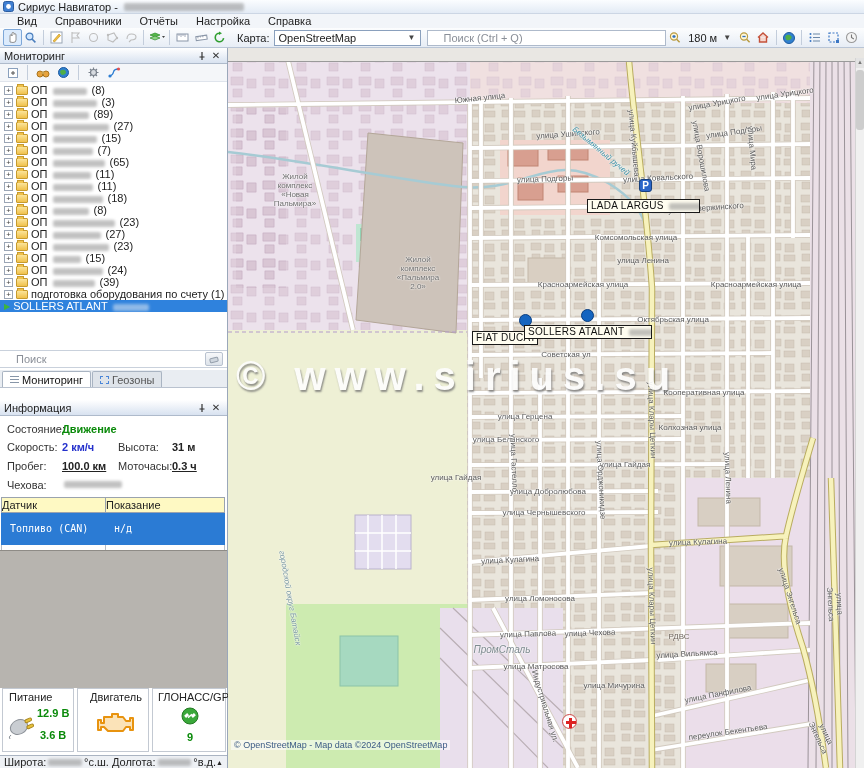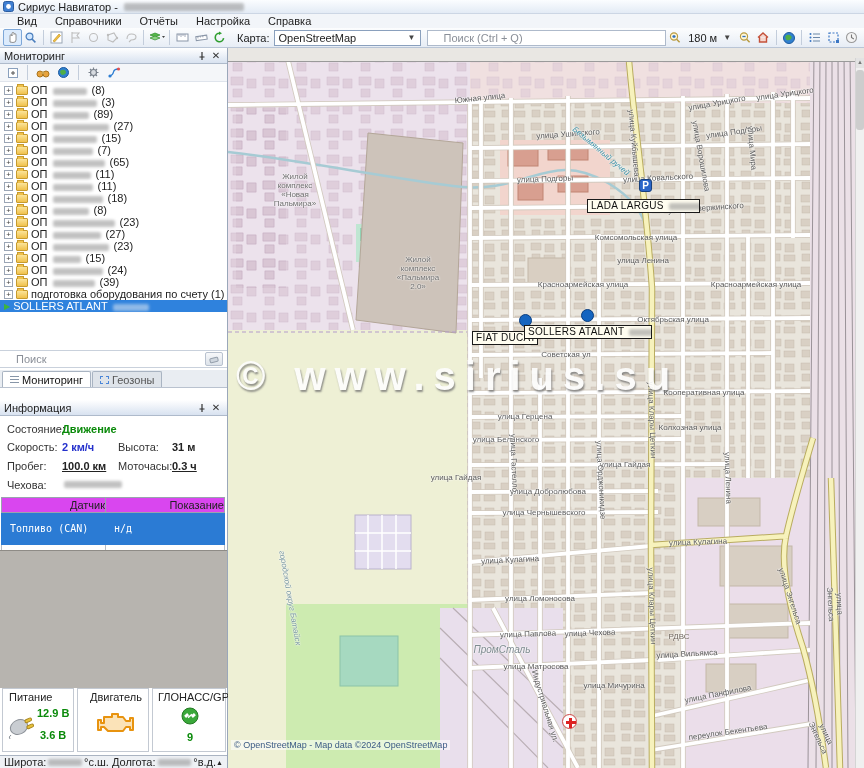--- a/index.html
+++ b/index.html
@@ -38,21 +38,21 @@
   .ptab.active { background:#fff; color:#111; }
   .tabico1 { width:9px; height:8px; background:repeating-linear-gradient(#8796a8 0 1px,transparent 1px 3px); }
   .tabico2 { width:9px; height:8px; border:1px dashed #4a86d8; }
   #infohdr { position:absolute; left:0; top:352px; width:227px; }
   #infobody { position:absolute; left:0; top:369px; width:227px; height:80px; background:#fff; }
   .irow { position:absolute; white-space:nowrap; }
   .ilabel { color:#333; }
   .ival { font-weight:bold; }
   .green { color:#0a8a0a; } .blue { color:#2430cc; } .undl { text-decoration:underline; }
   #senstable { position:absolute; left:1px; top:449px; width:224px; border:1px solid #808a96; font-family:"DejaVu Sans Mono",monospace; font-size:10px; background:#fff; border-collapse:collapse; }
-  #senstable th { border:1px solid #9aa3ae; font-weight:normal; text-align:right; height:15px; background:#d946ef; font-family:"Liberation Sans",sans-serif; font-size:11px; }
+  #senstable th { border:1px solid #9aa3ae; font-weight:normal; text-align:left; height:15px; background:#fef9c3; font-family:"Liberation Sans",sans-serif; font-size:11px; }
   #senstable td { border:1px solid #b5bcc4; height:32px; padding-left:8px; }
   #senstable tr.selrow td { background:#2b7bd4; color:#fff; border-color:#2b7bd4; }
   #grayarea { position:absolute; left:0; top:502px; width:227px; height:138px; background:#b7b4af; border-top:1px solid #8e8b86; }
   .gbox { position:absolute; top:640px; height:64px; background:#fff; border:1px solid #c3c9d2; }
   .gbox .cap { position:absolute; left:6px; top:2px; font-size:11px; color:#222; }
   #statusbar { position:absolute; left:0; top:707px; width:227px; height:13px; background:#eef1f5; border-top:1px solid #aab4c2; display:flex; align-items:center; padding:0 4px; white-space:nowrap; }
   
   #mapwrap { position:absolute; left:228px; top:48px; width:636px; height:720px; overflow:hidden; background:#f0ede4; }
   #maptabs { position:absolute; left:0; top:0; width:636px; height:14px; background:#e9e7e3; border-bottom:1px solid #9a9a9a; z-index:30; }
   #maptab { position:absolute; left:14px; top:0; height:14px; padding:0 10px; background:#fdfdfb; border:1px solid #8a8a8a; border-bottom:none; font-weight:bold; display:flex; align-items:center; }

